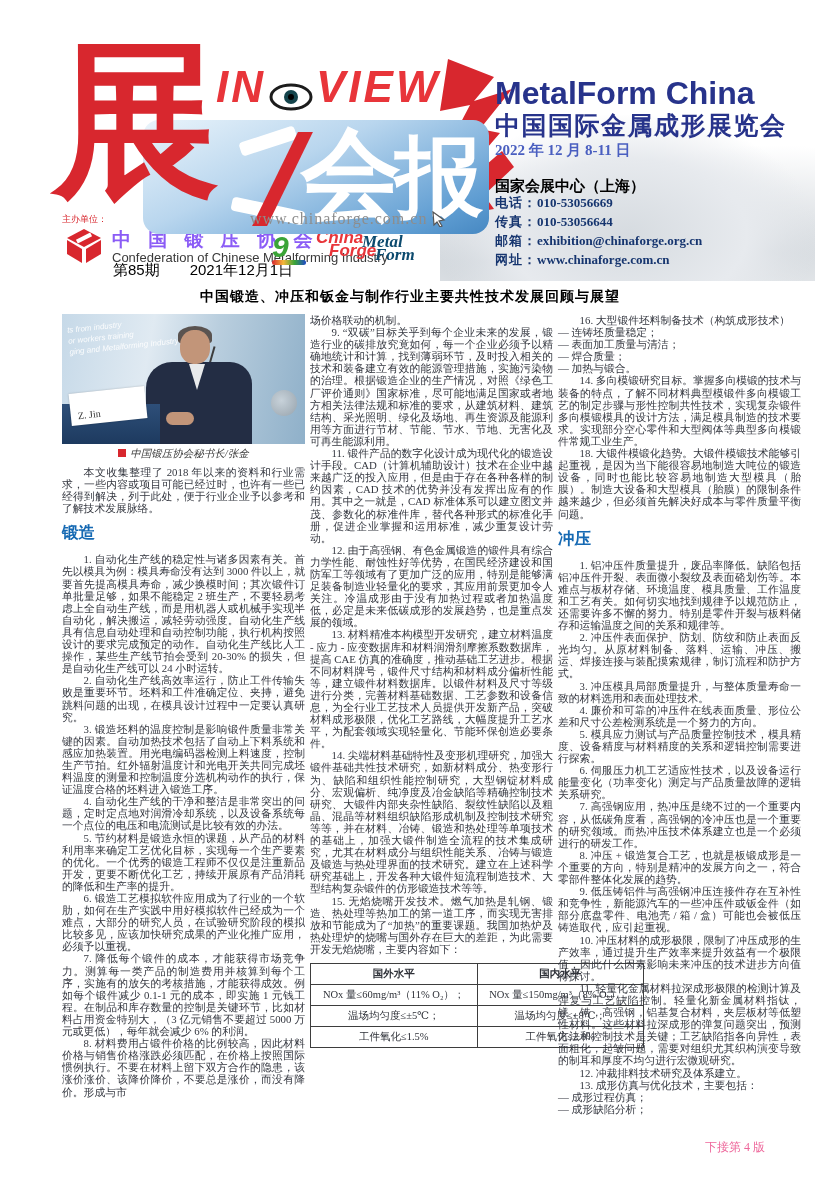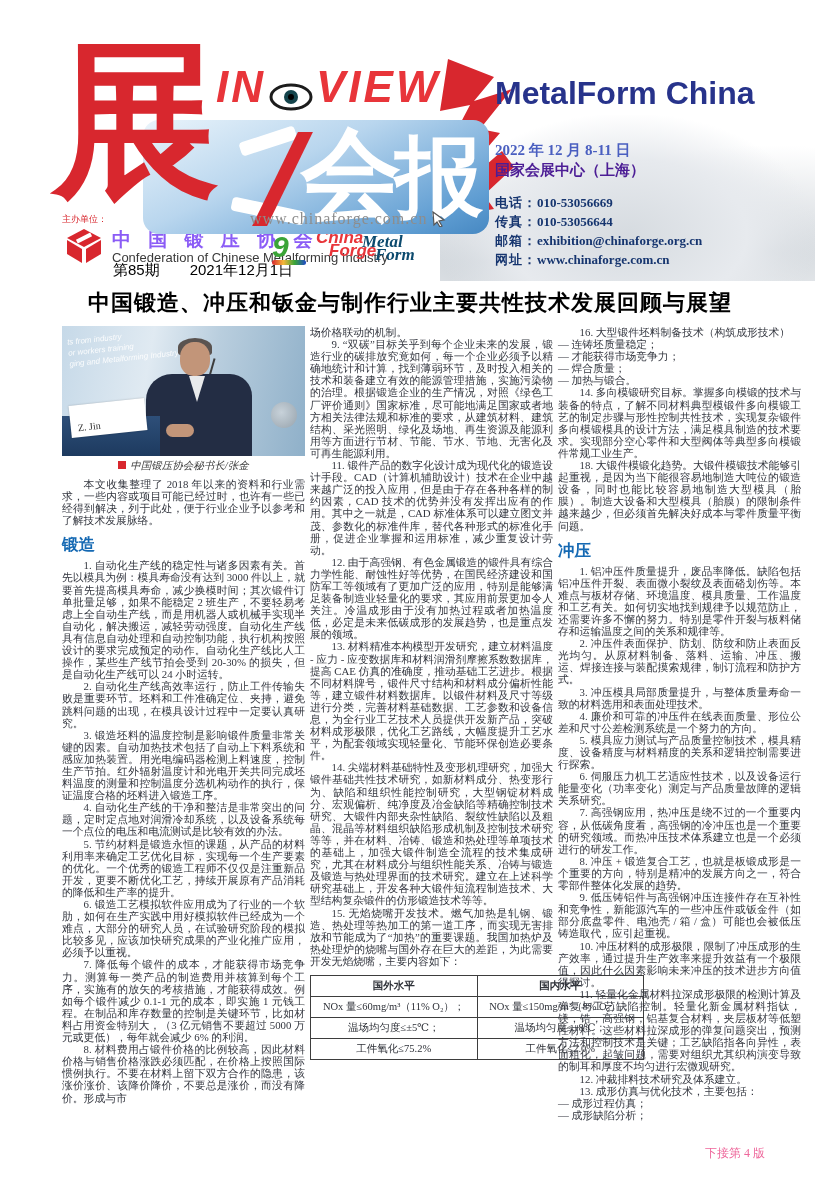--- a/index.html
+++ b/index.html
@@ -38,33 +38,33 @@
   .expo{position:absolute;left:440px;top:55px;width:375px;height:226px;}
   .bldg{position:absolute;left:0;top:60px;right:0;bottom:0;
         background:radial-gradient(ellipse at 50% 72%,#d6dbe0 0%,#e7eaee 45%,rgba(255,255,255,0) 72%),
                    radial-gradient(ellipse at 12% 88%,#ccd2d8 0%,rgba(255,255,255,0) 52%),
                    radial-gradient(ellipse at 88% 82%,#d2d7dc 0%,rgba(255,255,255,0) 55%);}
   .expo-mark{position:absolute;left:0;top:4px;}
   .expo-title{position:absolute;left:55px;top:20px;font-family:"Liberation Sans","DejaVu Sans",sans-serif;
               font-size:32px;font-weight:bold;color:#27338b;}
   .expo-cn{position:absolute;left:55px;top:54px;font-size:25px;color:#27338b;letter-spacing:1.5px;font-weight:bold;}
   .expo-date{position:absolute;left:55px;top:86px;font-size:15px;color:#4a5fc0;font-weight:bold;}
-  .expo-venue{position:absolute;left:55px;top:106px;font-size:15px;color:#4c1d95;font-weight:bold;}
+  .expo-venue{position:absolute;left:55px;top:122px;font-size:15px;color:#000000;font-weight:bold;}
   .contacts{position:absolute;left:55px;top:138px;font-size:13px;line-height:19px;font-weight:bold;color:#16356f;}
   .contacts .lbl{letter-spacing:1px;}
   
   .headline{margin:6px 40px 8px;text-align:center;font-family:"Liberation Sans","DejaVu Sans",sans-serif;
-            font-weight:bold;font-size:22px;color:#000;letter-spacing:1px;}
+            font-weight:bold;font-size:14px;color:#000;letter-spacing:1px;}
   
   .columns{display:flex;gap:5px;padding-left:62px;padding-right:14px;align-items:flex-start;}
   .col{width:243px;flex:0 0 243px;font-size:10.8px;line-height:12.1px;text-align:justify;}
   .blk{margin:0;text-indent:2em;}
   .blk-cont,.blk-dash{text-indent:0;}
   .blk-head{text-indent:0;font-family:"Liberation Sans","DejaVu Sans",sans-serif;font-weight:bold;
-            color:#1569b3;font-size:16.5px;line-height:20px;margin:8px 0 5px;}
+            color:#1569b3;font-size:16.5px;line-height:20px;margin:8px 0 11px;}
   
   .photo{position:relative;width:243px;height:130px;overflow:hidden;margin:0;
          background:linear-gradient(100deg,#c6d9e8 0%,#e0eaf2 35%,#b9cede 60%,#8fb0c9 100%);}
   .slide-lines{position:absolute;left:6px;top:5px;transform:rotate(-6deg);color:rgba(255,255,255,.9);
                font-size:8px;font-style:italic;line-height:11px;font-family:"Liberation Sans",sans-serif;}
   .p-hair{position:absolute;left:116px;top:12px;width:34px;height:18px;background:#5a5350;border-radius:50% 50% 20% 20%;}
   .p-head{position:absolute;left:118px;top:16px;width:30px;height:34px;background:#c29579;border-radius:46% 46% 44% 44%;}
   .p-body{position:absolute;left:84px;top:48px;width:106px;height:82px;background:#232d44;border-radius:26px 22px 0 0;}
   .p-shirt{position:absolute;left:127px;top:50px;width:16px;height:26px;background:#e8eaec;clip-path:polygon(0 0,100% 0,50% 100%);}
   .p-hand{position:absolute;left:104px;top:98px;width:28px;height:13px;background:#c29579;border-radius:7px;}
@@ -142,20 +142,21 @@
       <span class="bot">Form</span>
     </div>
 
     <div class="expo">
       <div class="bldg"></div>
       <svg class="expo-mark" width="78" height="155" viewBox="0 0 78 155">
         <polygon fill="#d8272e" points="8,0 54,18 34,42 72,30 40,70 60,74 22,118 34,76 10,84 30,46 0,52"></polygon>
         <polygon fill="#d8272e" points="30,120 62,92 74,108 44,136 54,150 24,155 28,132"></polygon>
       </svg>
       <div class="expo-title">MetalForm China</div>
+      <div class="expo-cn">中国国际金属成形展览会</div>
       <div class="expo-date">2022 年 12 月 8-11 日</div>
       <div class="expo-venue">国家会展中心（上海）</div>
       <div class="contacts">
         <div><span class="lbl">电话：</span><span>010-53056669</span></div>
         <div><span class="lbl">传真：</span><span>010-53056644</span></div>
         <div><span class="lbl">邮箱：</span><span>exhibition@chinaforge.org.cn</span></div>
         <div><span class="lbl">网址：</span><span>www.chinaforge.com.cn</span></div>
       </div>
     </div>
   </header>
@@ -214,32 +215,32 @@
         </tr>
         <tr>
           <td>NOx 量≤60mg/m³（11% O₂）；</td>
           <td>NOx 量≤150mg/m³（8% O₂）；</td>
         </tr>
         <tr>
           <td>温场均匀度≤±5℃；</td>
           <td>温场均匀度≤±8℃；</td>
         </tr>
         <tr>
-          <td>工件氧化≤75.2%</td>
+          <td>工件氧化≤1.5%</td>
           <td>工件氧化≤2.0%</td>
         </tr>
       </tbody>
         </table>
     </div>
 
     <div class="col">
       <div>
           <p class="blk blk-para">16. 大型锻件坯料制备技术（构筑成形技术）</p>
           <p class="blk blk-dash">— 连铸坯质量稳定；</p>
-          <p class="blk blk-dash">— 才能获得市场竞争力；</p>
+          <p class="blk blk-dash">— 表面加工质量与清洁；</p>
           <p class="blk blk-dash">— 焊合质量；</p>
           <p class="blk blk-dash">— 加热与锻合。</p>
           <p class="blk blk-para">14. 多向模锻研究目标。掌握多向模锻的技术与装备的特点，了解不同材料典型模锻件多向模锻工艺的制定步骤与形性控制共性技术，实现复杂锻件多向模锻模具的设计方法，满足模具制造的技术要求。实现部分空心零件和大型阀体等典型多向模锻件常规工业生产。</p>
           <p class="blk blk-para">18. 大锻件模锻化趋势。大锻件模锻技术能够引起重视，是因为当下能很容易地制造大吨位的锻造设备，同时也能比较容易地制造大型模具（胎膜）。制造大设备和大型模具（胎膜）的限制条件越来越少，但必须首先解决好成本与零件质量平衡问题。</p>
           <p class="blk blk-head">冲压</p>
           <p class="blk blk-para">1. 铝冲压件质量提升，废品率降低。缺陷包括铝冲压件开裂、表面微小裂纹及表面硌划伤等。本难点与板材存储、环境温度、模具质量、工作温度和工艺有关。如何切实地找到规律予以规范防止，还需要许多不懈的努力。特别是零件开裂与板料储存和运输温度之间的关系和规律等。</p>
           <p class="blk blk-para">2. 冲压件表面保护、防划、防纹和防止表面反光均匀。从原材料制备、落料、运输、冲压、搬运、焊接连接与装配摸索规律，制订流程和防护方式。</p>
           <p class="blk blk-para">3. 冲压模具局部质量提升，与整体质量寿命一致的材料选用和表面处理技术。</p>
           <p class="blk blk-para">4. 廉价和可靠的冲压件在线表面质量、形位公差和尺寸公差检测系统是一个努力的方向。</p>
           <p class="blk blk-para">5. 模具应力测试与产品质量控制技术，模具精度、设备精度与材料精度的关系和逻辑控制需要进行探索。</p>

